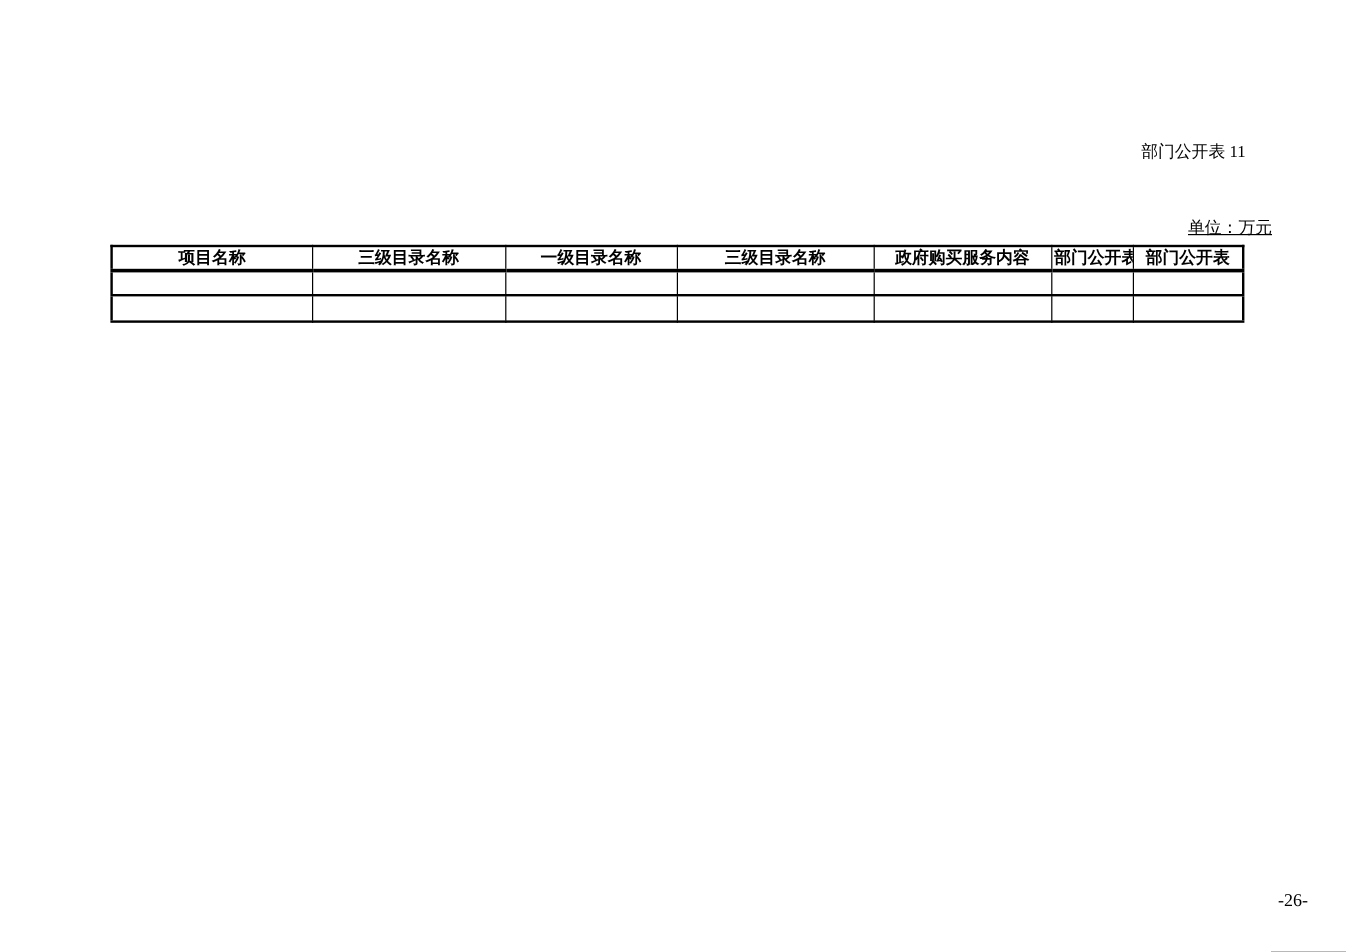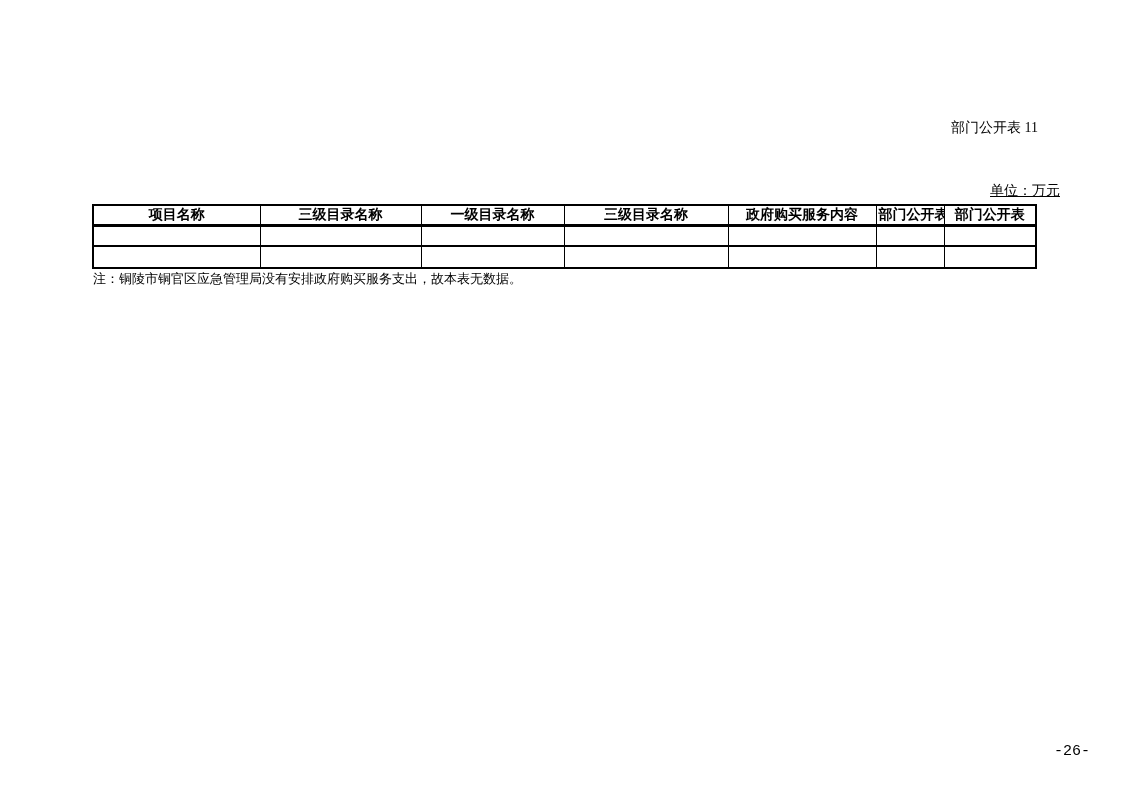--- a/index.html
+++ b/index.html
@@ -74,21 +74,21 @@
     left: 93px;
     font-size: 13px;
     line-height: 16px;
   }
   .page-number {
     position: absolute;
     top: 743px;
     right: 32px;
     font-size: 15px;
     line-height: 17px;
-    font-family: Liberation Mono, monospace;
+    font-family: Liberation Serif, serif;
   }
 </style>
 </head>
 <body>
 
 <div class="page">
 
   <div class="ref-label">部门公开表 11</div>
 
 
@@ -130,17 +130,16 @@
         <td></td>
         <td></td>
         <td></td>
         <td></td>
         <td></td>
         <td></td>
       </tr>
     </tbody>
   </table>
 
-  <div class="table-note">注：铜陵市铜官区应急管理局没有安排政府购买服务支出，故本表无数据。</div>
 
   <div class="page-number">-26-</div>
 
 </div>
 
 </body></html>

